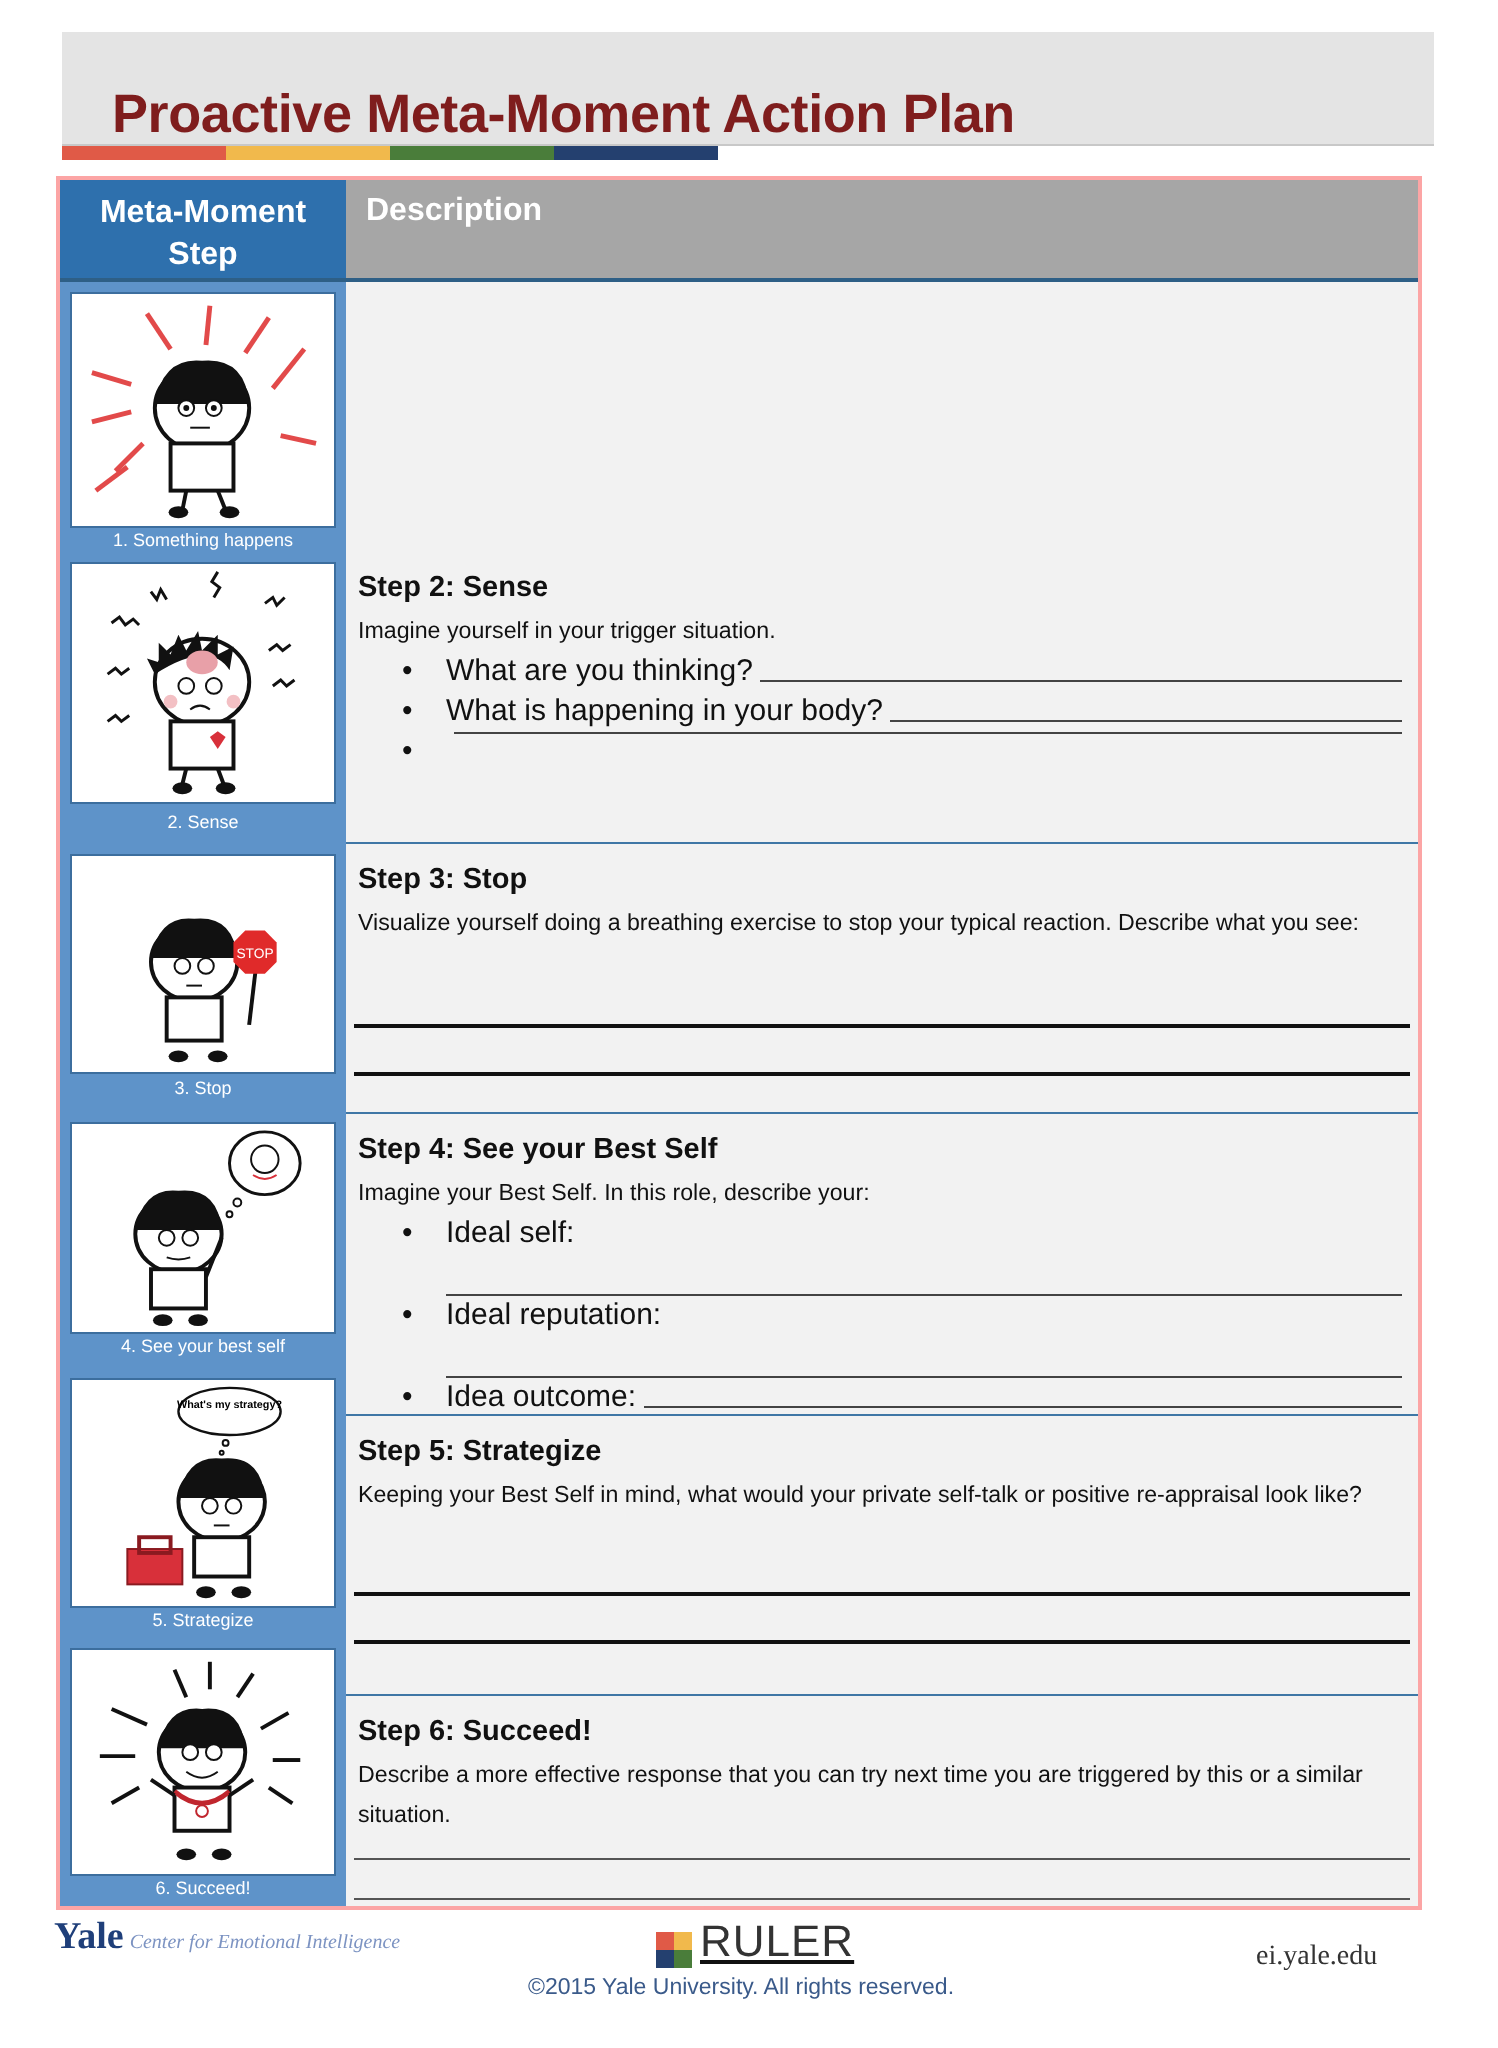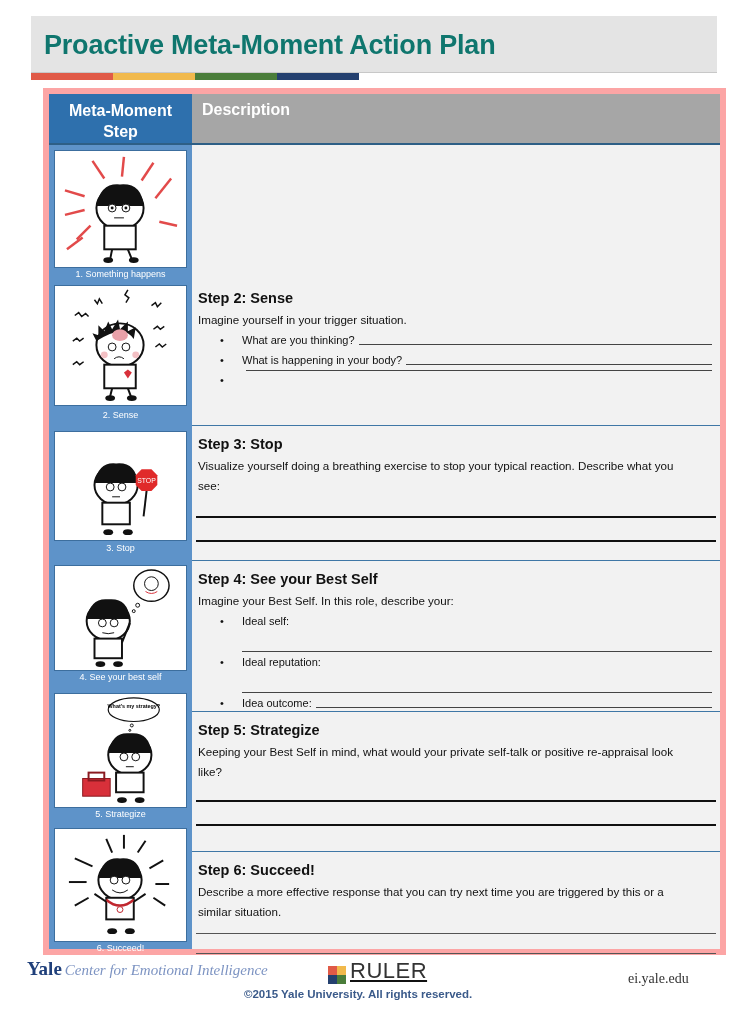--- a/index.html
+++ b/index.html
@@ -1,54 +1,54 @@
 <!DOCTYPE html>
 <html><head>
 <meta charset="utf-8">
 <style>
   html, body { margin:0; padding:0; background:#ffffff; }
   body { width:749px; height:1024px; position:relative; overflow:hidden; font-family:"Liberation Sans", sans-serif; color:#111; }
 
   .title-bar { position:absolute; left:31px; top:16px; width:686px; height:56px; background:#e4e4e4; border-bottom:1px solid #c8c8c8; }
-  .title-bar h1 { margin:4px; position:absolute; left:9px; top:10px; font-size:27px; font-weight:bold; letter-spacing:-0.2px; color:#0f766e; }
+  .title-bar h1 { margin:16px; position:absolute; left:9px; top:10px; font-size:27px; font-weight:bold; letter-spacing:-0.2px; color:#7f1d1d; }
   .color-strip { position:absolute; left:31px; top:73px; height:7px; display:flex; }
   .color-strip span { display:block; width:82px; height:7px; }
 
-  .table { position:absolute; left:43px; top:88px; width:683px; height:867px; border:6px solid #fca5a5; box-sizing:border-box; }
+  .table { position:absolute; left:28px; top:88px; width:683px; height:867px; border:2px solid #fca5a5; box-sizing:border-box; }
   .hdr-left { position:absolute; left:0; top:0; width:143px; height:51px; background:#2e70ad; color:#fff; font-weight:bold; font-size:16px; text-align:center; line-height:21px; padding-top:6px; box-sizing:border-box; }
   .hdr-right { position:absolute; left:143px; top:0; right:0; height:51px; background:#a6a6a6; color:#fff; font-weight:bold; font-size:16px; padding:7px 0 0 10px; box-sizing:border-box; border-bottom:2px solid #2e5f86; }
   .hdr-left { border-bottom:2px solid #2e5f86; }
 
   .left-col { position:absolute; left:0; top:51px; width:156px; bottom:0; background:#5e93c9; }
   .right-col { position:absolute; left:143px; top:51px; right:0; bottom:0; background:#f2f2f2; }
 
   .pic-cell { position:absolute; left:0; width:143px; }
   .pic-frame { position:absolute; left:5px; top:5px; width:133px; background:#fff; border:1px solid #3c6e9e; box-sizing:border-box; overflow:hidden; }
   .pic-caption { position:absolute; left:0; width:143px; text-align:center; color:#fff; font-size:9px; }
   .pic-frame svg { display:block; width:100%; height:100%; }
 
   .step { position:absolute; left:0; right:0; border-bottom:1px solid #3f77a6; box-sizing:border-box; padding:10px 0 0 6px; }
   .step h2 { margin:0; font-size:14.5px; font-weight:bold; color:#111; }
   .step p { margin:4px 0 0 0; font-size:11.6px; line-height:20px; color:#111; padding-right:24px; }
   .line { position:absolute; left:4px; right:4px; height:0; border-top:2px solid #111; }
   .line.thin { border-top:1px solid #555; }
   .bullets { margin:0; padding:0; list-style:none; }
-  .bullets li { position:relative; font-size:11px; line-height:20px; padding-left:44px; display:flex; }
+  .bullets li { position:relative; font-size:15px; line-height:20px; padding-left:44px; display:flex; }
   .bullets li::before { content:"•"; position:absolute; left:22px; top:0; }
   .bullets li .fill { flex:1; border-bottom:1px solid #444; margin:0 8px 5px 4px; }
   .fill-line { margin:0 8px 0 44px; border-bottom:1px solid #444; height:20px; }
 
   .footer-yale { position:absolute; left:27px; top:958px; font-family:"Liberation Serif", serif; color:#1f3f7a; }
   .footer-yale .yale { font-size:19px; font-weight:bold;margin-top:40px; }
-  .footer-yale .cei { font-size:15px; font-style:italic; color:#7c93c2; margin-left:3px; }
+  .footer-yale .cei { font-size:10px; font-style:italic; color:#7c93c2; margin-left:3px; }
   .ruler { position:absolute; left:328px; top:958px; display:flex; align-items:flex-end;text-decoration:underline; }
   .ruler .logo { width:18px; height:18px; display:grid; grid-template-columns:9px 9px; grid-template-rows:9px 9px; margin-right:4px; }
   .ruler .text { font-size:22px; color:#333; letter-spacing:0.5px; font-family:"Liberation Sans", sans-serif; }
   .site { position:absolute; left:628px; top:971px; font-family:"Liberation Serif", serif; font-size:14px; color:#333; }
-  .copyright { position:absolute; left:244px; top:988px; font-size:11.5px; color:#3a5a8a;font-weight:bold; }
+  .copyright { position:absolute; left:264px; top:988px; font-size:11.5px; color:#3a5a8a; }
 </style>
 </head>
 <body>
 
 <div class="title-bar">
   <h1>Proactive Meta-Moment Action Plan</h1>
 </div>
 <div class="color-strip">
   <span style="background:#e05a47"></span>
   <span style="background:#f1b94c"></span>

